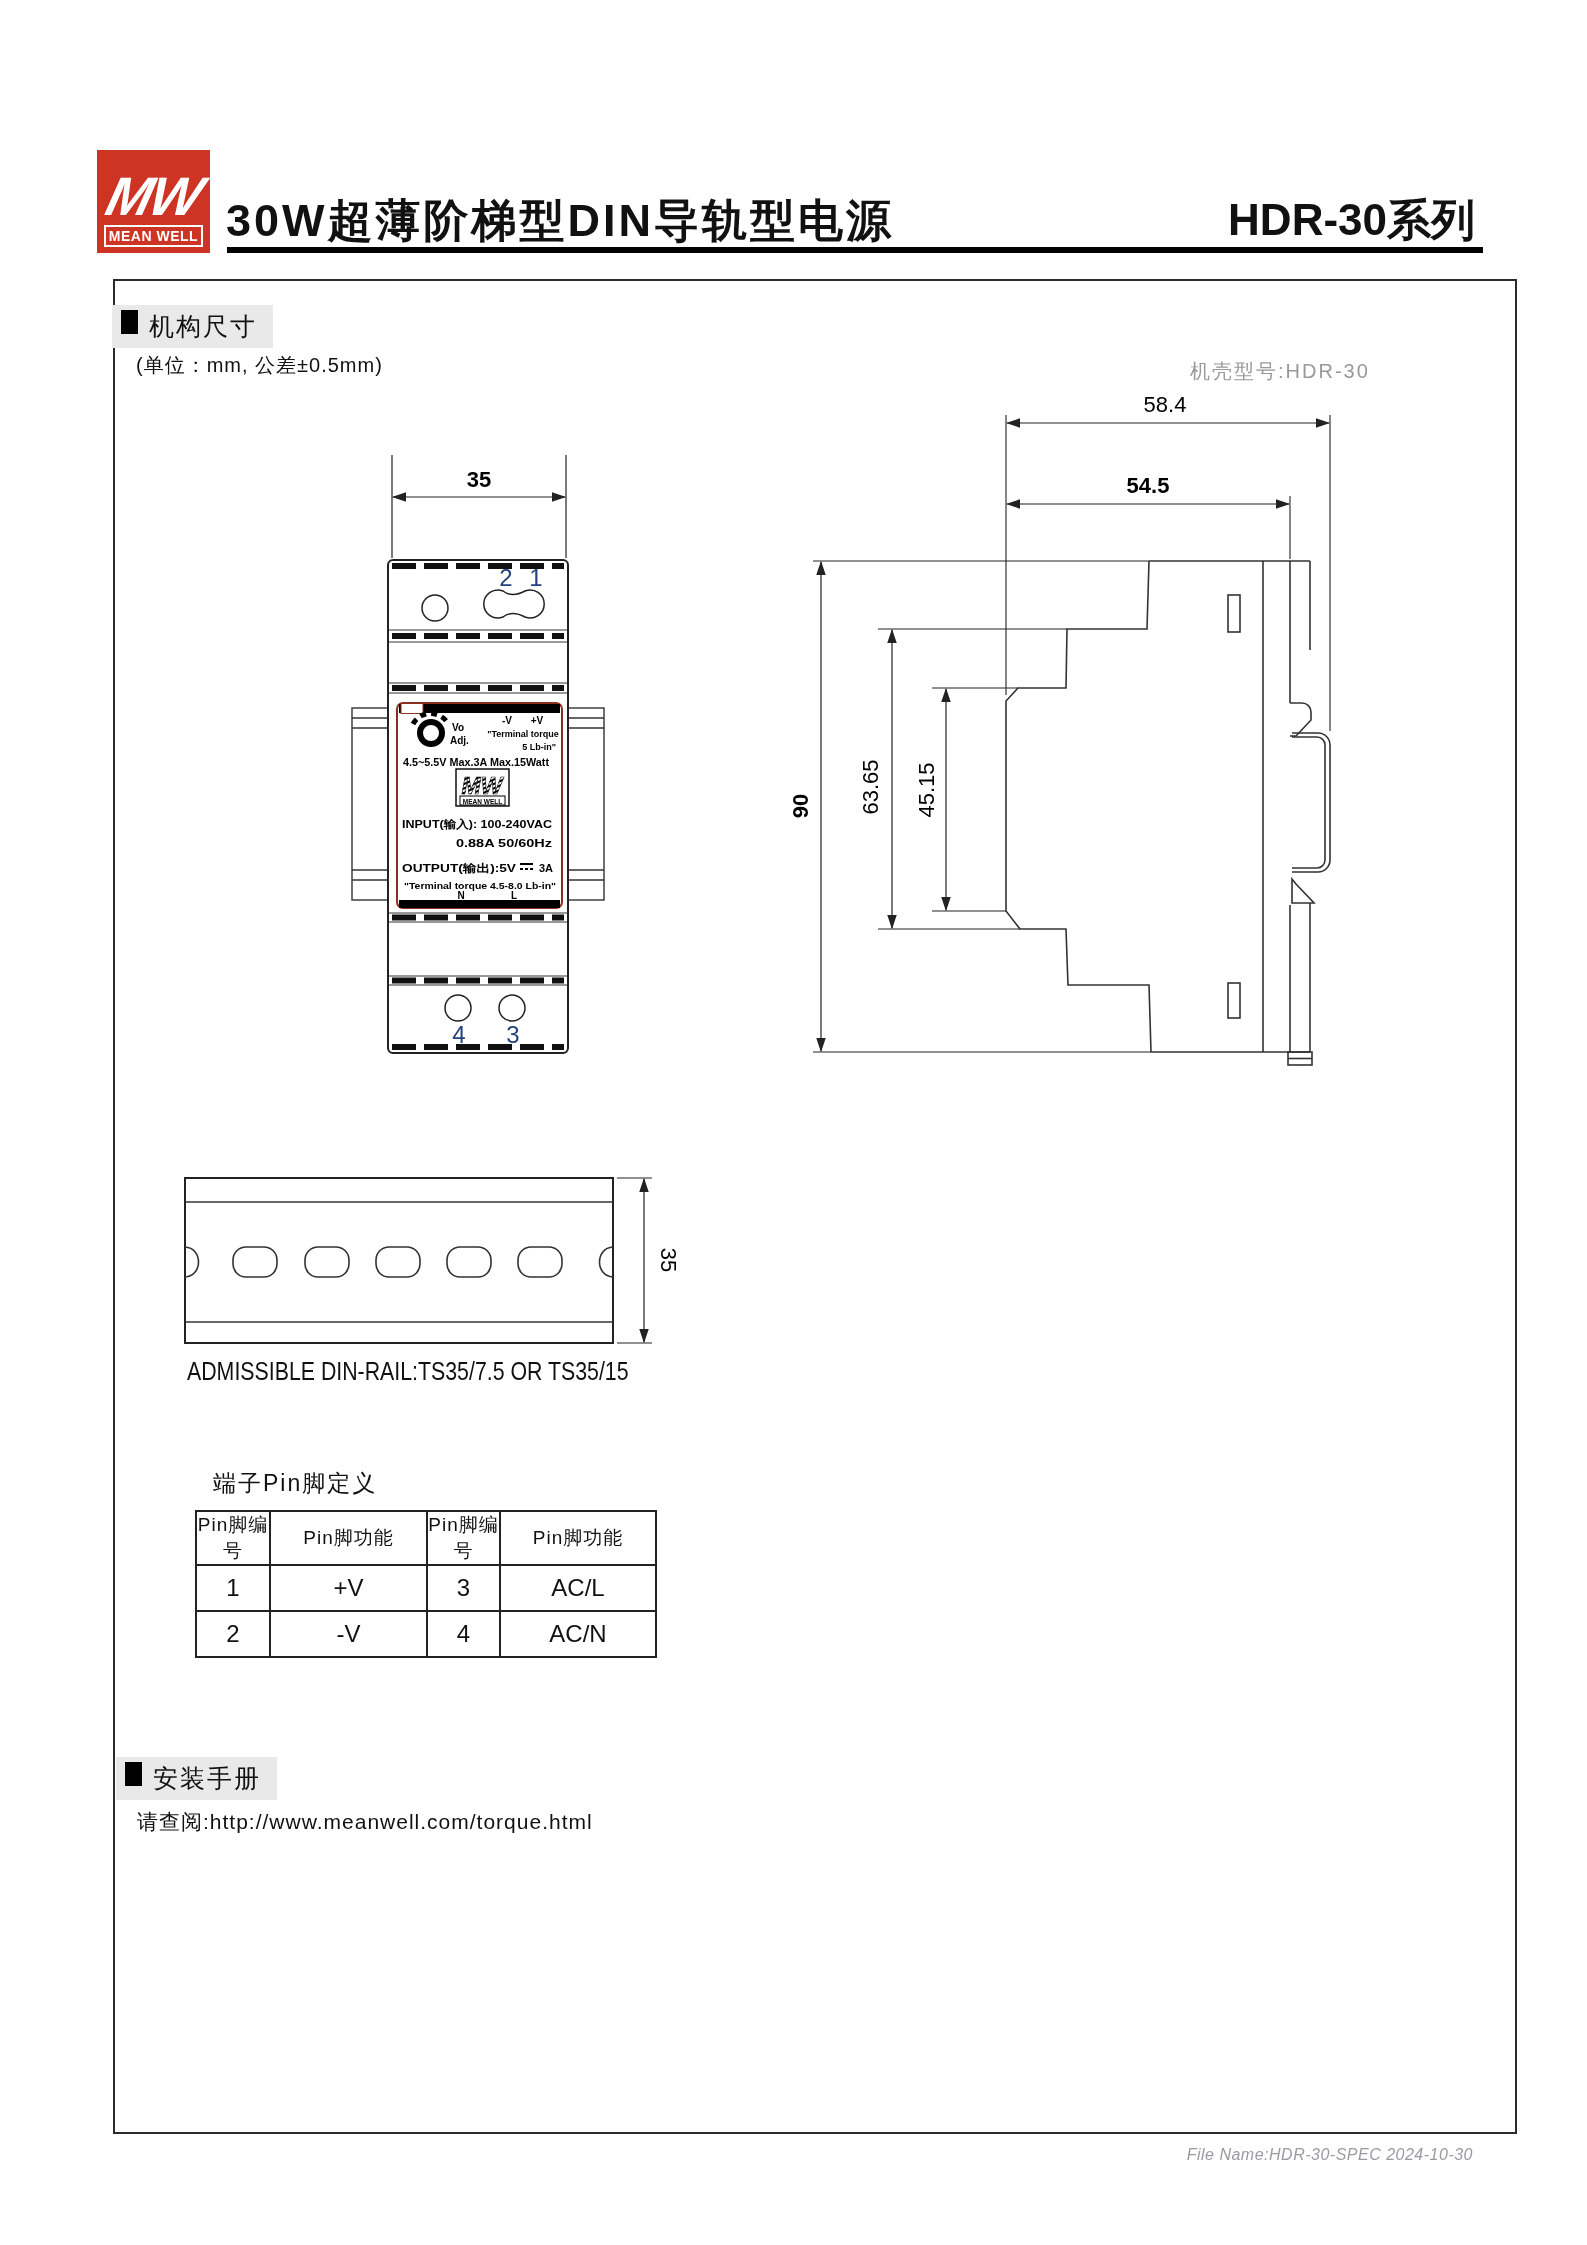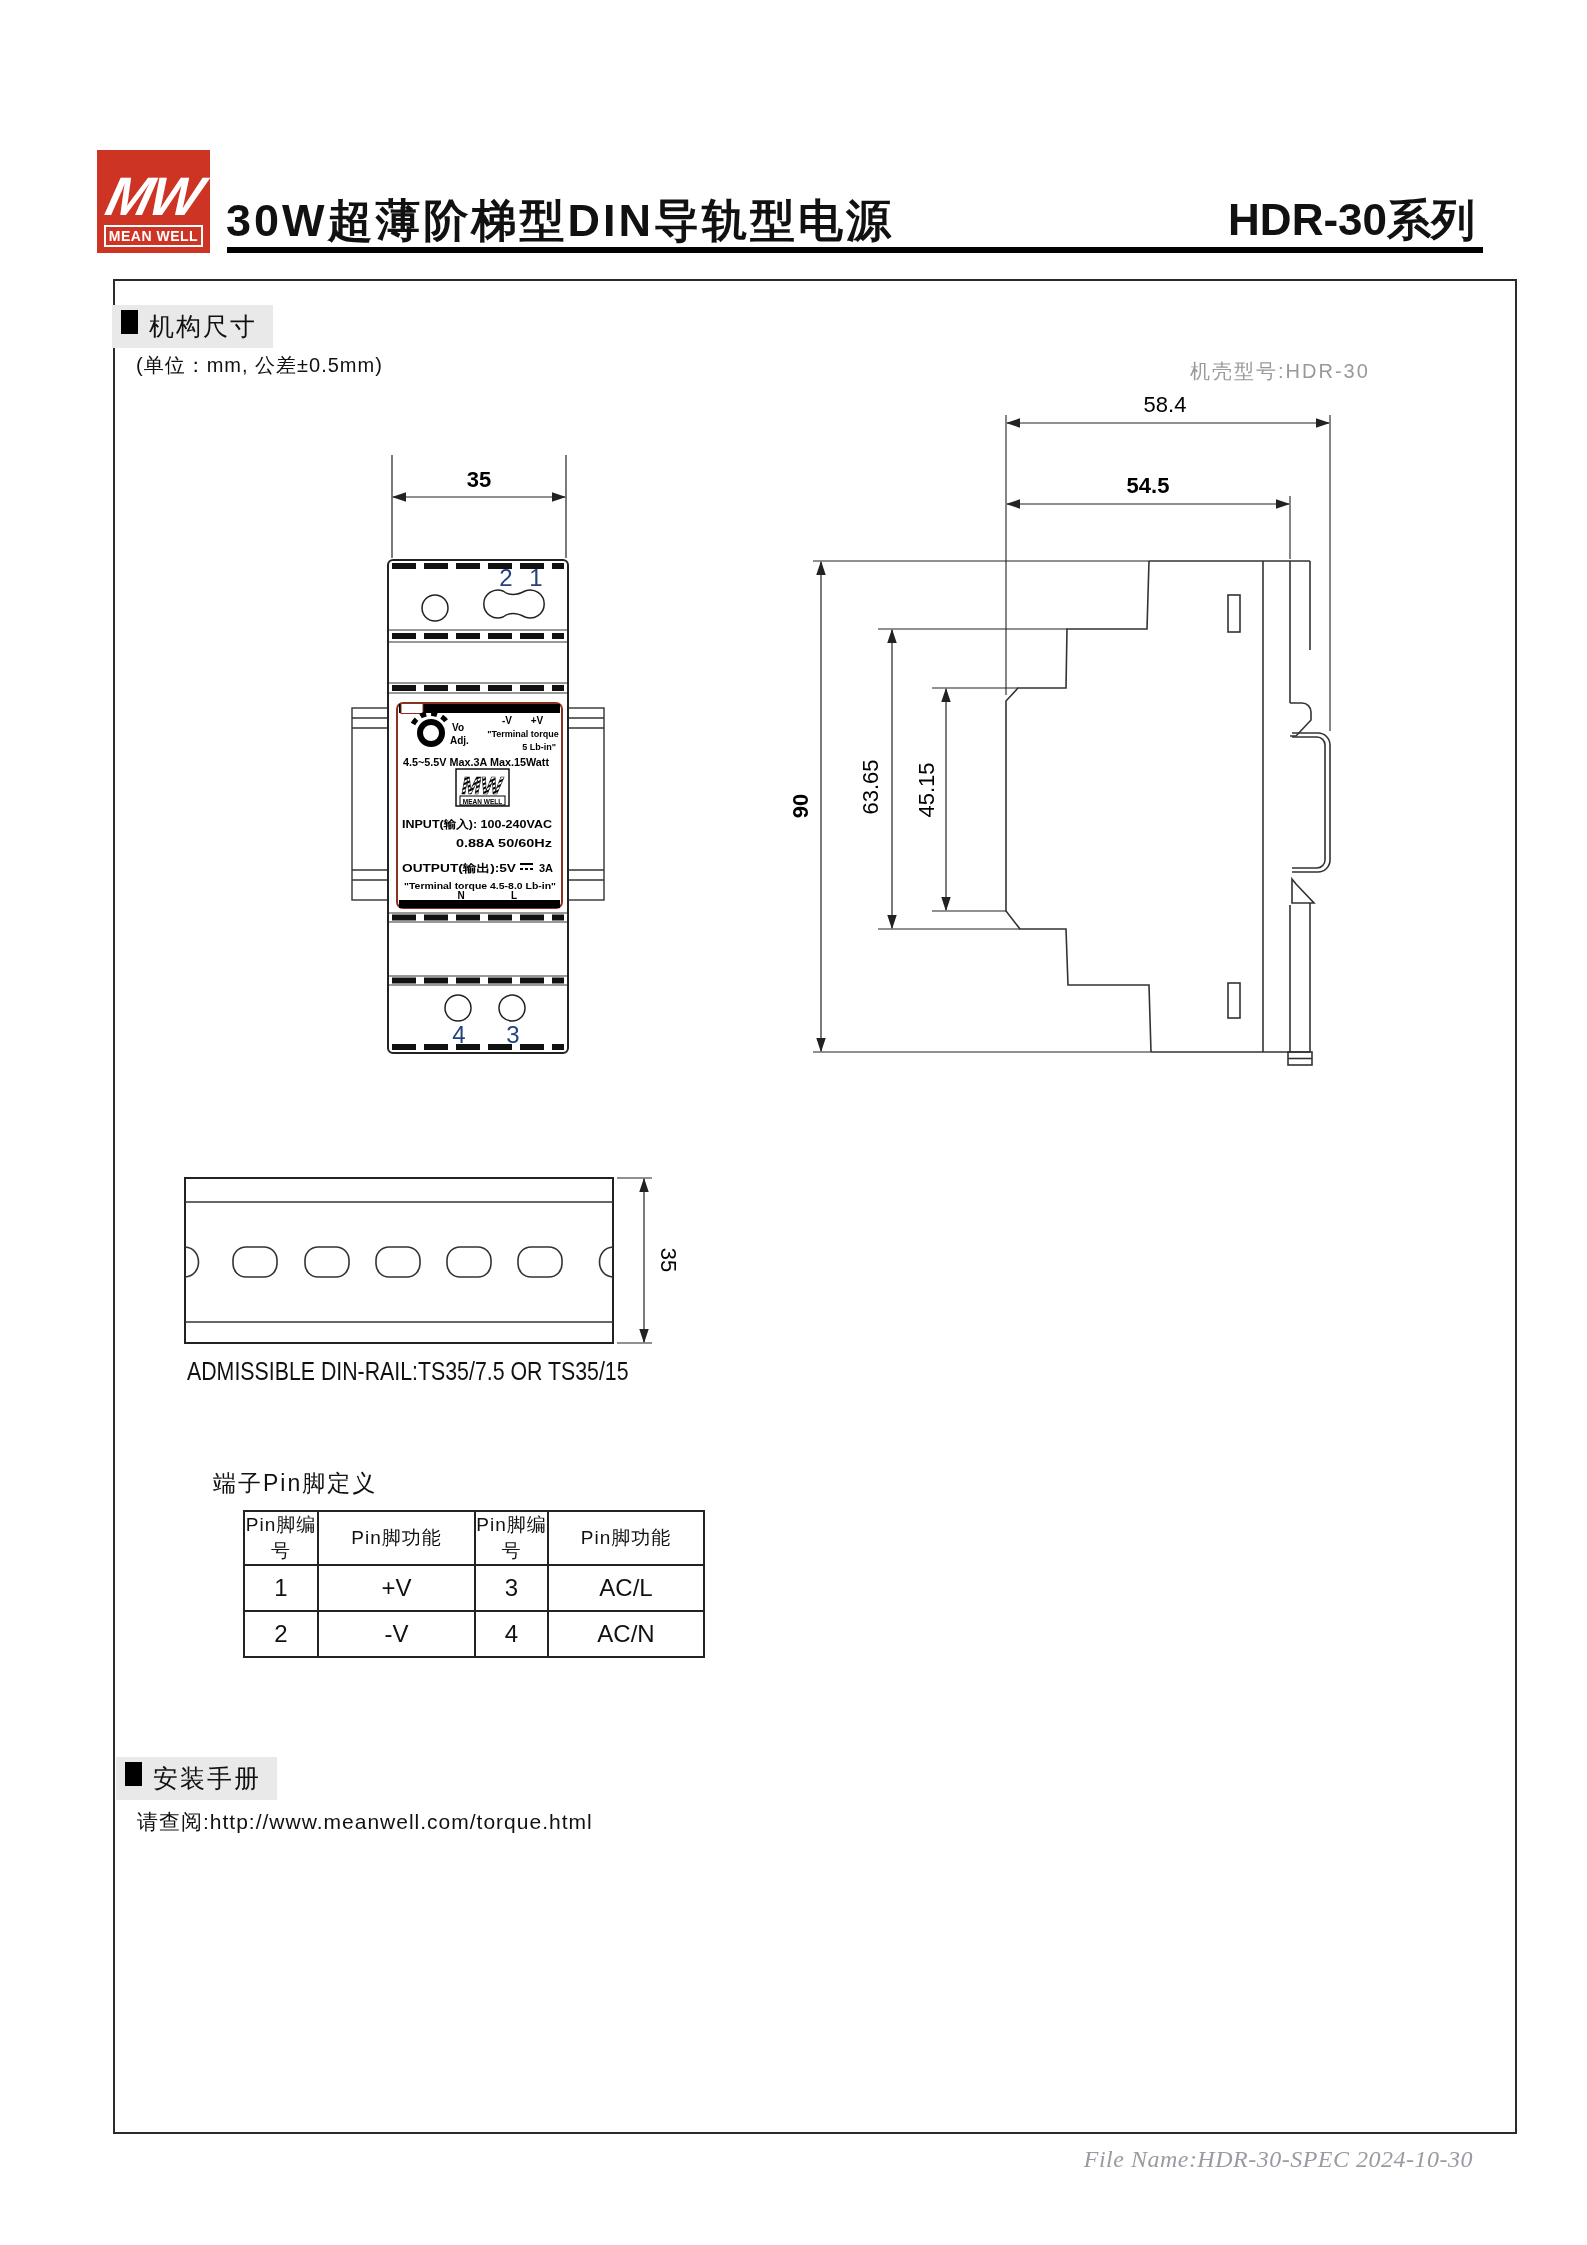--- a/index.html
+++ b/index.html
@@ -22,26 +22,26 @@
   
   .sec-label{background:#e9e9e9;display:flex;gap:11px;
              padding:5px 16px 5px 9px;font-size:25px;letter-spacing:2px;}
   .sq{width:17px;height:24px;background:#000;flex:0 0 auto;}
   .unit-note{left:136px;top:352px;font-size:20px;letter-spacing:1px;}
   .case-note{left:1190px;top:358px;width:310px;text-align:left;font-size:20px;
              color:#999;letter-spacing:2px;}
   .manual-note{left:137px;top:1808px;font-size:21px;letter-spacing:1px;}
   .caption-din{left:187px;top:1356px;font-size:26px;font-weight:500;white-space:nowrap;
                transform:scaleX(.82);transform-origin:left top;letter-spacing:0;}
-  .footer{right:114px;top:2146px;font-size:24px;font-style:italic;color:#9a9aa2;
-          letter-spacing:.5px;font-family:Liberation Serif, serif;}
+  .footer{right:114px;top:2146px;font-size:16px;font-style:italic;color:#9a9aa2;
+          letter-spacing:.5px;}
   
   .pin-wrap{left:195px;top:1468px;width:452px;}
   .pin-title{margin-left:18px;font-size:23px;letter-spacing:2px;}
-  table.pins{border-collapse:collapse;margin-top:11px;table-layout:fixed;width:452px;margin-left:48px;}
+  table.pins{border-collapse:collapse;margin-top:11px;table-layout:fixed;width:452px;}
   table.pins td,table.pins th{border:2px solid #222;text-align:center;padding:0;}
   table.pins th{height:40px;font-size:19px;font-weight:400;letter-spacing:1px;}
   table.pins td{height:44px;font-size:24px;}
   .c1{width:72px;} .c2{width:155px;} .c3{width:71px;} .c4{width:154px;}
   svg{overflow:visible;}
   svg text{font-family:"Liberation Sans",sans-serif;}
 </style>
 </head>
 <body>
 

